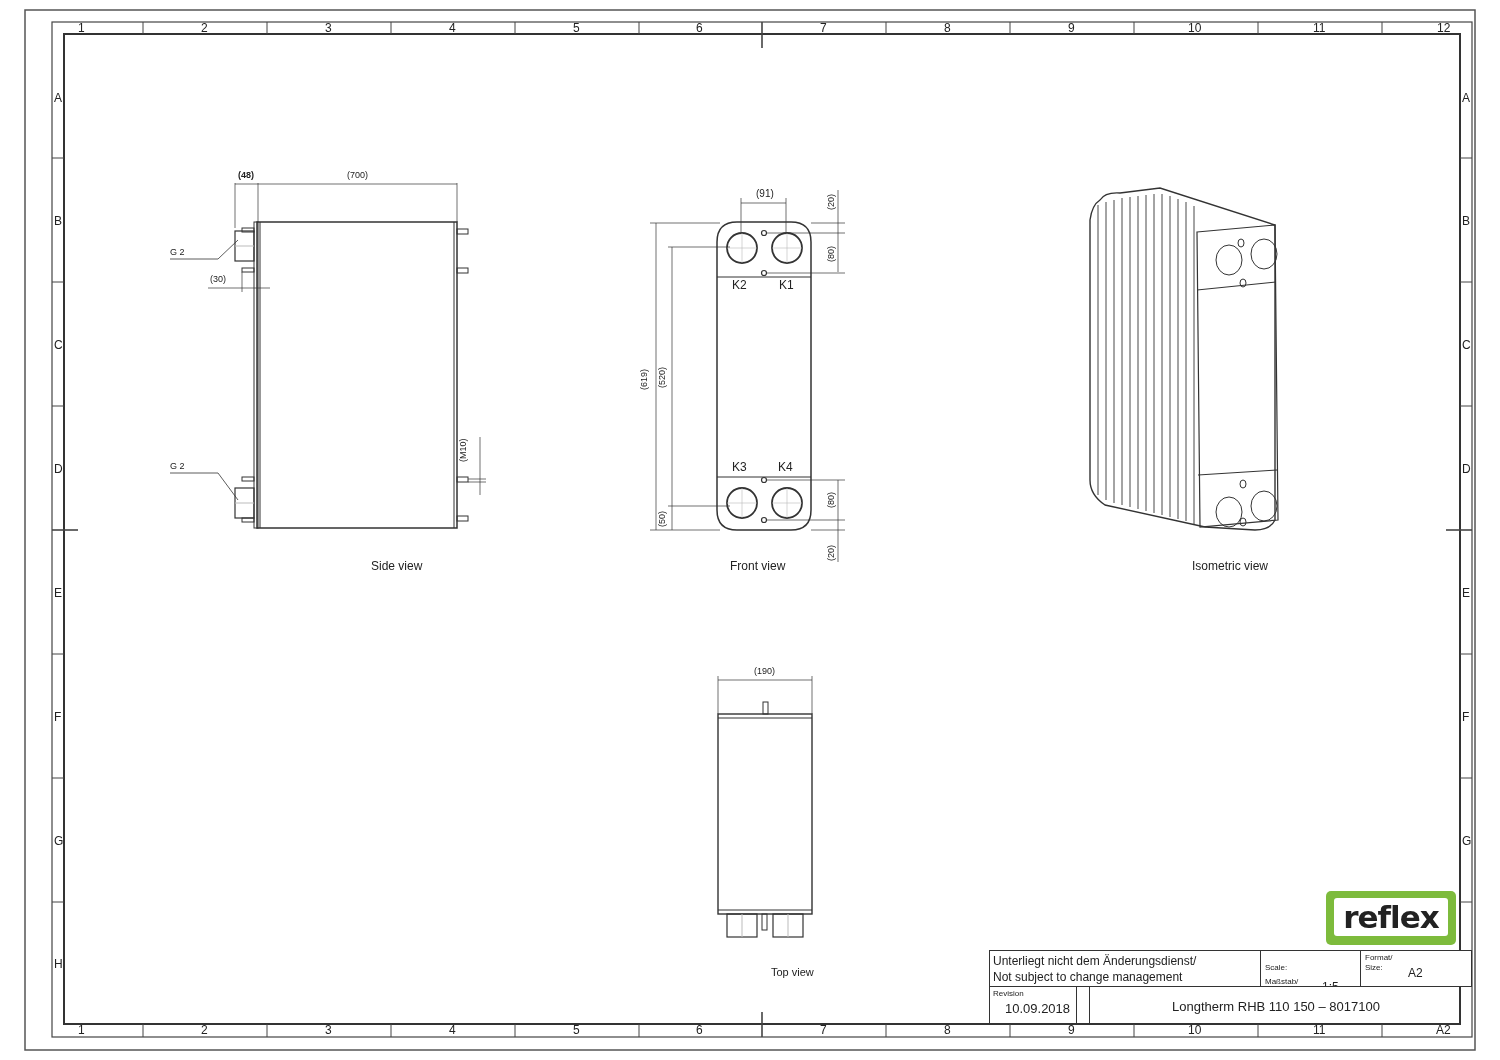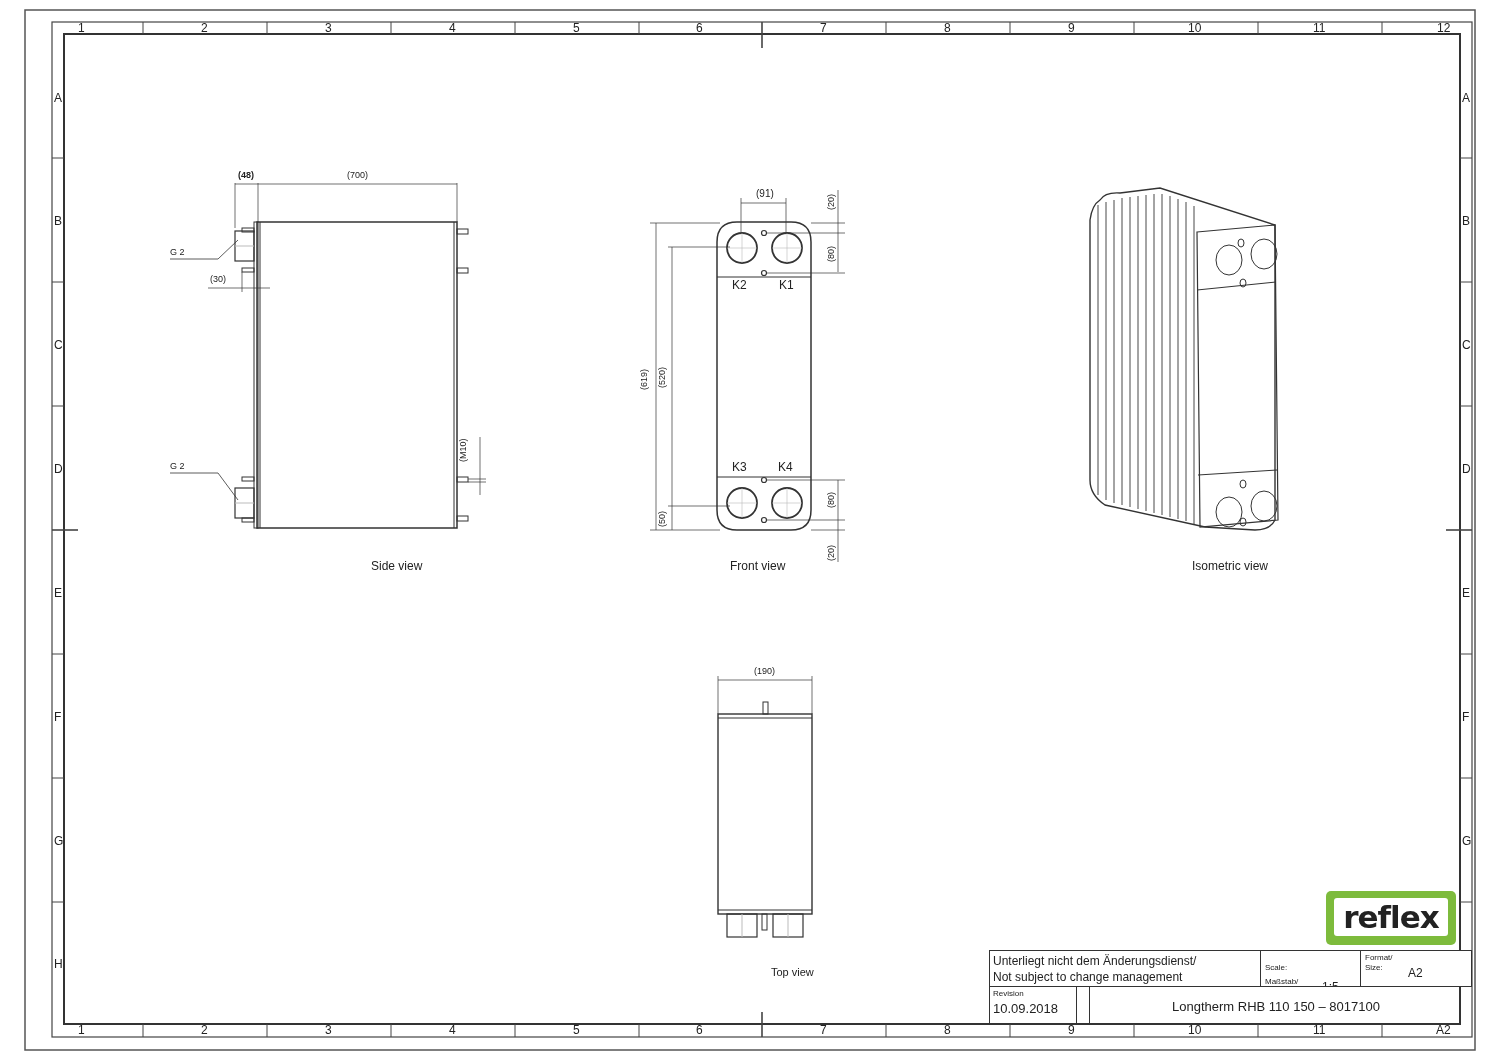--- a/index.html
+++ b/index.html
@@ -288,19 +288,19 @@
     <div class="lbl small" style="left:4px;top:12px;">Scale:</div>
     <div class="lbl" style="left:40px;top:29px;font-size:12px;margin-left:21px;">1:5</div>
   </div>
   <div class="tbcell" style="left:1360px;top:950px;width:112px;height:37px;">
     <div class="lbl small" style="left:4px;top:2px;">Format/</div>
     <div class="lbl small" style="left:4px;top:12px;">Size:</div>
     <div class="lbl" style="left:47px;top:15px;font-size:12px;">A2</div>
   </div>
   <div class="tbcell" style="left:989px;top:986px;width:88px;height:38px;">
     <div class="lbl small" style="left:3px;top:2px;">Revision</div>
-    <div class="lbl" style="left:3px;top:14px;font-size:13px;">10.09.2018</div>
+    <div class="lbl" style="left:15px;top:14px;font-size:13px;">10.09.2018</div>
   </div>
   <div class="tbcell" style="left:1089px;top:986px;width:371px;height:38px;">
     <div class="lbl" style="left:82px;top:12px;font-size:13px;">Longtherm RHB 110 150 – 8017100</div>
   </div>
 </div>
 </div>
 
 </body></html>

